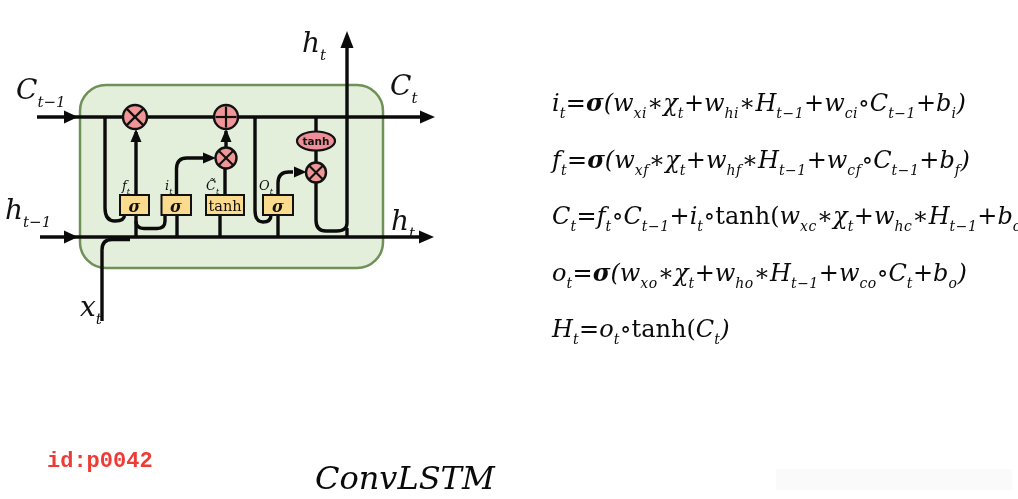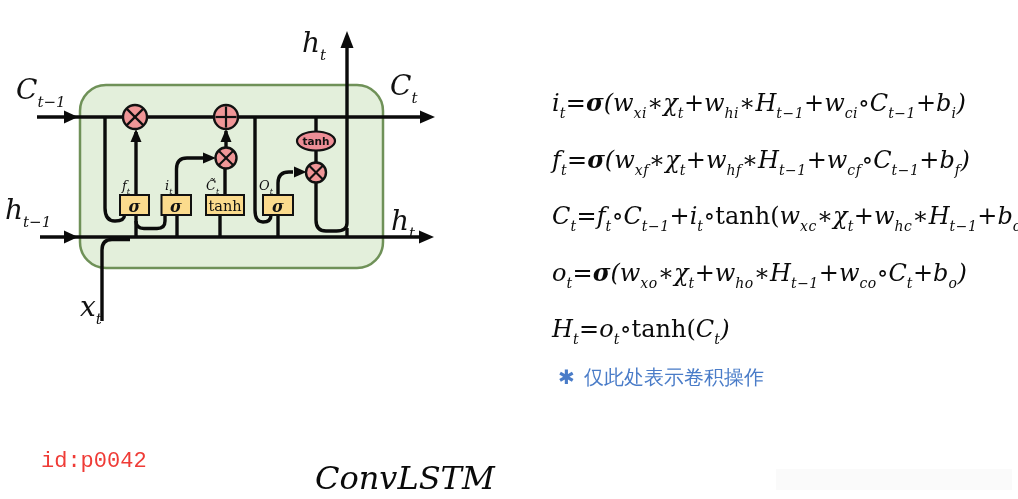--- a/index.html
+++ b/index.html
@@ -8,22 +8,22 @@
   .diagram-svg{position:absolute;left:0;top:0;}
   .equations{position:absolute;left:505px;top:80px;font-style:italic;font-size:24px;
              color:#0a0a0a;line-height:46.5px;white-space:nowrap;margin-left:47px;}
   .eq-line .s{font-size:14px;vertical-align:-7px;letter-spacing:.5px;}
   .eq-line .rm{font-style:normal;}
   .eq-line .sg{font-weight:bold;}
   .notes{position:absolute;left:558px;top:363px;color:#4a7cc8;
          font-family:"Liberation Sans","DejaVu Sans",sans-serif;font-size:20px;line-height:29px;}
   .note-row{white-space:nowrap;}
   .note-icon{display:inline-block;width:26px;}
-  .id-tag{position:absolute;left:41px;top:449px;color:#ef3b36;
-          font-family:"Liberation Mono","DejaVu Sans Mono",monospace;font-size:22px;}
+  .id-tag{position:absolute;left:47px;top:449px;color:#ef3b36;
+          font-family:"Liberation Mono","DejaVu Sans Mono",monospace;font-size:22px;font-weight:bold;}
   .page-title{position:absolute;left:315px;top:459px;font-style:italic;font-size:32px;color:#0a0a0a;}
   .watermark-strip{position:absolute;left:776px;top:469px;width:236px;height:21px;background:#fafafa;}
 </style>
 </head>
 <body>
 
 <div class="stage">
 
   <svg class="diagram-svg" width="460" height="345" viewBox="0 0 460 345">
 
@@ -128,21 +128,18 @@
 
   <div class="equations">
     <div class="eq-line"><span>i</span><span class="s">t</span><span>=<span class="sg">σ</span>(w</span><span class="s">xi</span><span>∗χ</span><span class="s">t</span><span>+w</span><span class="s">hi</span><span>∗H</span><span class="s">t−1</span><span>+w</span><span class="s">ci</span><span>∘C</span><span class="s">t−1</span><span>+b</span><span class="s">i</span><span>)</span></div>
     <div class="eq-line"><span>f</span><span class="s">t</span><span>=<span class="sg">σ</span>(w</span><span class="s">xf</span><span>∗χ</span><span class="s">t</span><span>+w</span><span class="s">hf</span><span>∗H</span><span class="s">t−1</span><span>+w</span><span class="s">cf</span><span>∘C</span><span class="s">t−1</span><span>+b</span><span class="s">f</span><span>)</span></div>
     <div class="eq-line"><span>C</span><span class="s">t</span><span>=f</span><span class="s">t</span><span>∘C</span><span class="s">t−1</span><span>+i</span><span class="s">t</span><span>∘</span><span class="rm">tanh(</span><span>w</span><span class="s">xc</span><span>∗χ</span><span class="s">t</span><span>+w</span><span class="s">hc</span><span>∗H</span><span class="s">t−1</span><span>+b</span><span class="s">c</span><span>)</span></div>
     <div class="eq-line"><span>o</span><span class="s">t</span><span>=<span class="sg">σ</span>(w</span><span class="s">xo</span><span>∗χ</span><span class="s">t</span><span>+w</span><span class="s">ho</span><span>∗H</span><span class="s">t−1</span><span>+w</span><span class="s">co</span><span>∘C</span><span class="s">t</span><span>+b</span><span class="s">o</span><span>)</span></div>
     <div class="eq-line"><span>H</span><span class="s">t</span><span>=o</span><span class="s">t</span><span>∘</span><span class="rm">tanh(</span><span>C</span><span class="s">t</span><span>)</span></div>
   </div>
 
   <div class="notes">
-    <div class="note-row">
-      <span class="note-icon">✱</span><span>仅此处表示卷积操作</span>
-    </div>
   </div>
 
   <div class="id-tag">id:p0042</div>
   <div class="page-title">ConvLSTM</div>
   <div class="watermark-strip"></div>
 </div>
 
 </body></html>

